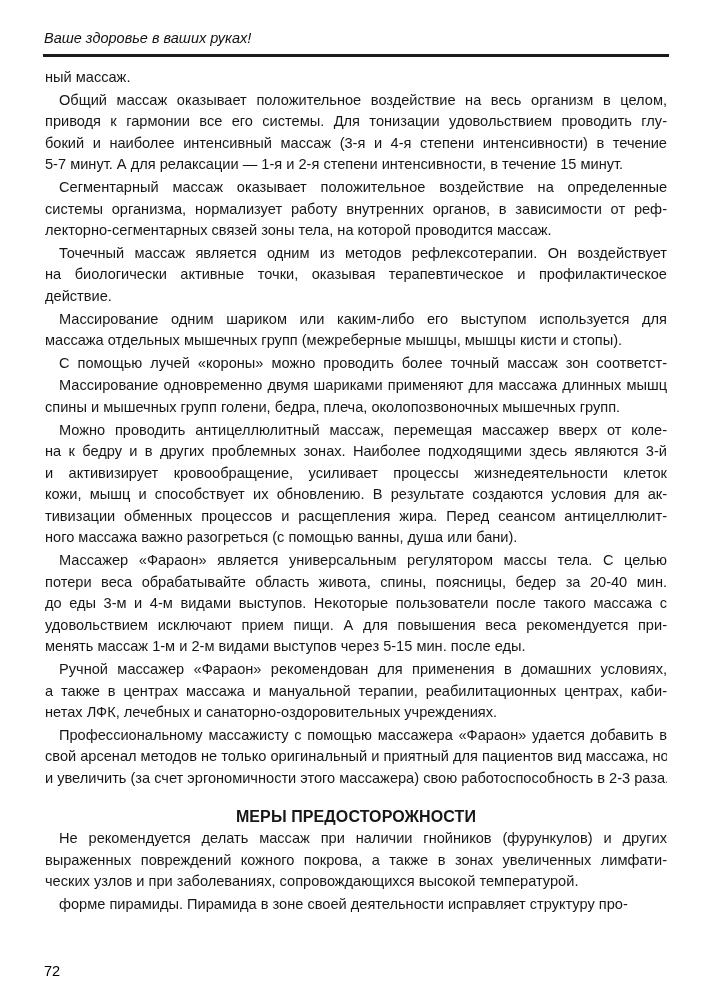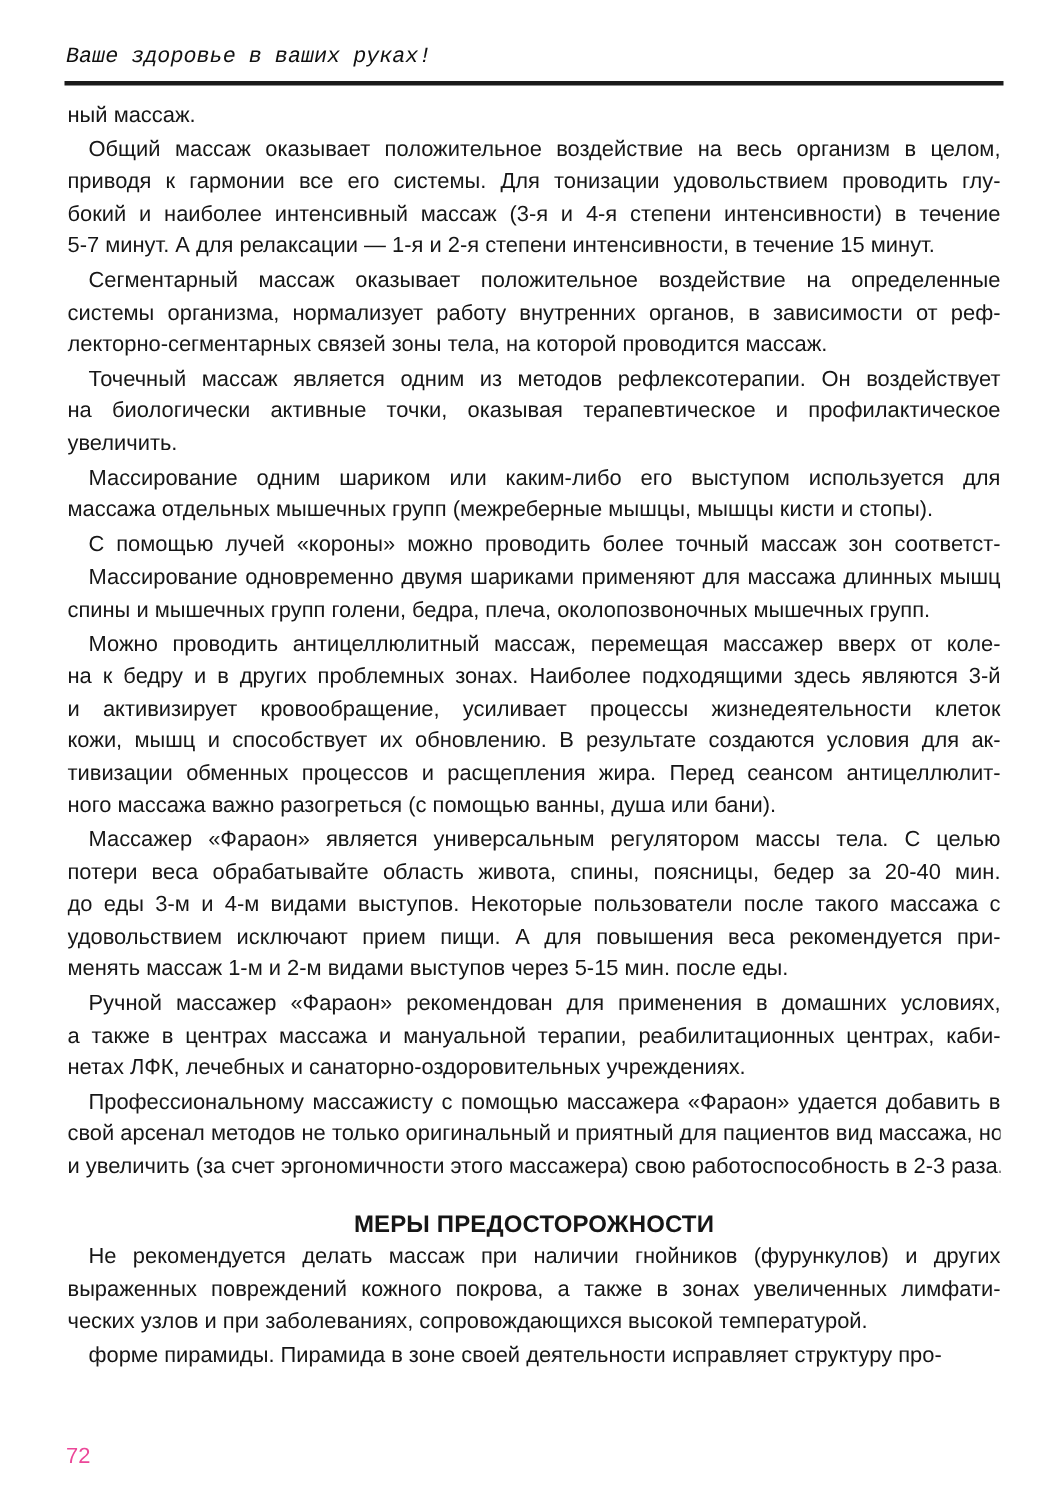--- a/index.html
+++ b/index.html
@@ -1,41 +1,41 @@
 <!DOCTYPE html>
 <html><head>
 <meta charset="utf-8">
 <style>
   html, body { margin: 0; padding: 0; background: #ffffff; }
   body { width: 704px; height: 1000px; position: relative; overflow: hidden; }
   .page { position: absolute; left: 0; top: 0; width: 704px; height: 1000px; background: #fff; }
   .header-title {
     position: absolute; left: 44px; top: 30px;
-    font-family: Liberation Mono, monospace;
+    font-family: Liberation Sans, sans-serif;
     font-style: italic; font-size: 14.5px; color: #111;
   }
   .header-rule {
     position: absolute; left: 43px; top: 54px; width: 626px; height: 3px; background: #1a1a1a;
   }
   .body-text {
     position: absolute; left: 44px; top: 66px; width: 624px;
     font-family: "Liberation Sans", sans-serif;
     font-size: 14.6px; line-height: 21.6px; color: #161616;
   }
   .para { margin: 1px; text-align: justify; text-align-last: left; }
   .para .ln { display: block; text-align: justify; text-align-last: justify; white-space: nowrap; overflow: hidden; }
   .para .ln.last { text-align-last: left; }
   .para.indent .ln:first-child { text-indent: 14px; }
   .section-heading {
     margin: 16px 0 0 0; text-align: center; font-weight: bold;
     font-size: 16px; line-height: 21.6px; letter-spacing: 0.1px;
   }
   .page-number {
     position: absolute; left: 44px; top: 963px;
-    font-family: "Liberation Sans", sans-serif; font-size: 14.6px; color: #ec4899;
+    font-family: "Liberation Sans", sans-serif; font-size: 14.6px; color: #000000;
   }
 </style>
 </head>
 <body>
 
 <div class="page">
   <div class="header-title">Ваше здоровье в ваших руках!</div>
   <div class="header-rule"></div>
 
   <div class="body-text">
@@ -50,21 +50,21 @@
           <span class="ln last">5-7 минут. А для релаксации — 1-я и 2-я степени интенсивности, в течение 15 минут.</span>
         </p>
         <p class="para indent">
           <span class="ln">Сегментарный массаж оказывает положительное воздействие на определенные</span>
           <span class="ln">системы организма, нормализует работу внутренних органов, в зависимости от реф-</span>
           <span class="ln last">лекторно-сегментарных связей зоны тела, на которой проводится массаж.</span>
         </p>
         <p class="para indent">
           <span class="ln">Точечный массаж является одним из методов рефлексотерапии. Он воздействует</span>
           <span class="ln">на биологически активные точки, оказывая терапевтическое и профилактическое</span>
-          <span class="ln last">увеличить.</span>
+          <span class="ln last">действие.</span>
         </p>
         <p class="para indent">
           <span class="ln">Массирование одним шариком или каким-либо его выступом используется для</span>
           <span class="ln last">массажа отдельных мышечных групп (межреберные мышцы, мышцы кисти и стопы).</span>
         </p>
         <p class="para indent">
           <span class="ln">С помощью лучей «короны» можно проводить более точный массаж зон соответст-</span>
         </p>
         <p class="para indent">
           <span class="ln">Массирование одновременно двумя шариками применяют для массажа длинных мышц</span>

